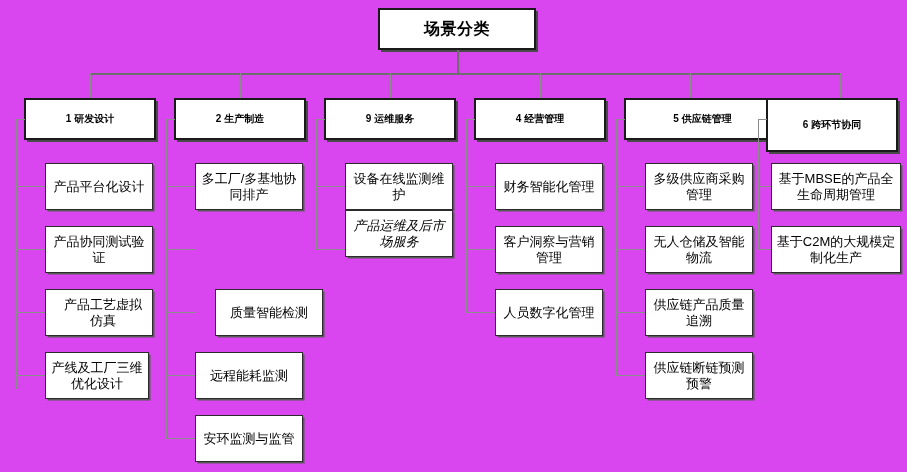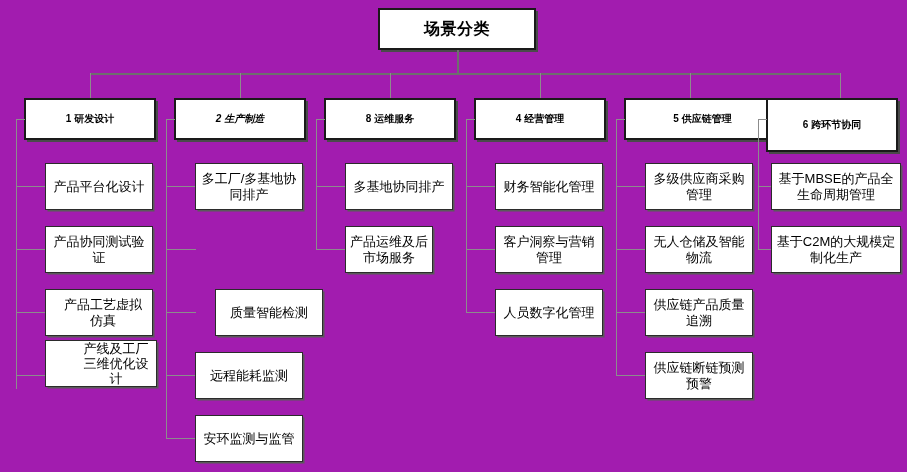--- a/index.html
+++ b/index.html
@@ -9,21 +9,21 @@
   }
   body {
     font-family: "Liberation Sans", "DejaVu Sans", sans-serif;
     color: #000000;
   }
 
   #chart-canvas {
     position: relative;
     width: 907px;
     height: 472px;
-    background: #a21caf;
+    background: #d946ef;
     overflow: hidden;
   }
 
   
   .line {
     position: absolute;
     background: #8c8c8c;
   }
   .line.v { width: 1px; }
   .line.h { height: 1px; }
@@ -103,25 +103,25 @@
 
   <div class="node node-leaf" style="left:45px; top:163px; width:108px; height:47px;text-align:center;">
     <span class="txt">产品平台化设计</span>
   </div>
   <div class="node node-leaf" style="left:45px; top:226px; width:108px; height:47px;">
     <span class="txt">产品协同测试验证</span>
   </div>
   <div class="node node-leaf" style="left:45px; top:289px; width:108px; height:47px;padding-left:12px;">
     <span class="txt">产品工艺虚拟仿真</span>
   </div>
-  <div class="node node-leaf" style="left:45px; top:340px; width:112px; height:47px;padding-left:34px;">
+  <div class="node node-leaf" style="left:45px; top:352px; width:104px; height:47px;">
     <span class="txt">产线及工厂三维优化设计</span>
   </div>
 
-  <div class="node node-cat" style="left:174px; top:98px; width:132px; height:42px;font-style:italic;">
+  <div class="node node-cat" style="left:174px; top:98px; width:132px; height:42px;">
     <span class="txt">2 生产制造</span>
   </div>
   <div class="line v" style="left:166px; top:119px; height:319px;"></div>
   <div class="line h" style="left:166px; top:119px; width:9px;"></div>
   <div class="line h" style="left:166px; top:186px; width:30px;"></div>
   <div class="line h" style="left:166px; top:249px; width:30px;"></div>
   <div class="line h" style="left:166px; top:312px; width:30px;"></div>
   <div class="line h" style="left:166px; top:375px; width:30px;"></div>
   <div class="line h" style="left:166px; top:438px; width:30px;"></div>
 
@@ -132,31 +132,31 @@
     <span class="txt">质量智能检测</span>
   </div>
   <div class="node node-leaf" style="left:195px; top:415px; width:108px; height:47px;">
     <span class="txt">安环监测与监管</span>
   </div>
   <div class="node node-leaf" style="left:195px; top:352px; width:108px; height:47px;">
     <span class="txt">远程能耗监测</span>
   </div>
 
   <div class="node node-cat" style="left:324px; top:98px; width:132px; height:42px;">
-    <span class="txt">8 运维服务</span>
+    <span class="txt">9 运维服务</span>
   </div>
   <div class="line v" style="left:316px; top:119px; height:130px;"></div>
   <div class="line h" style="left:316px; top:119px; width:9px;"></div>
   <div class="line h" style="left:316px; top:186px; width:30px;"></div>
   <div class="line h" style="left:316px; top:249px; width:30px;"></div>
 
   <div class="node node-leaf" style="left:345px; top:163px; width:108px; height:47px;">
-    <span class="txt">多基地协同排产</span>
-  </div>
-  <div class="node node-leaf" style="left:345px; top:226px; width:88px; height:47px;">
+    <span class="txt">设备在线监测维护</span>
+  </div>
+  <div class="node node-leaf" style="left:345px; top:210px; width:108px; height:47px;font-style:italic;">
     <span class="txt">产品运维及后市场服务</span>
   </div>
 
   <div class="node node-cat" style="left:474px; top:98px; width:132px; height:42px;">
     <span class="txt">4 经营管理</span>
   </div>
   <div class="line v" style="left:466px; top:119px; height:193px;"></div>
   <div class="line h" style="left:466px; top:119px; width:9px;"></div>
   <div class="line h" style="left:466px; top:186px; width:30px;"></div>
   <div class="line h" style="left:466px; top:249px; width:30px;"></div>

